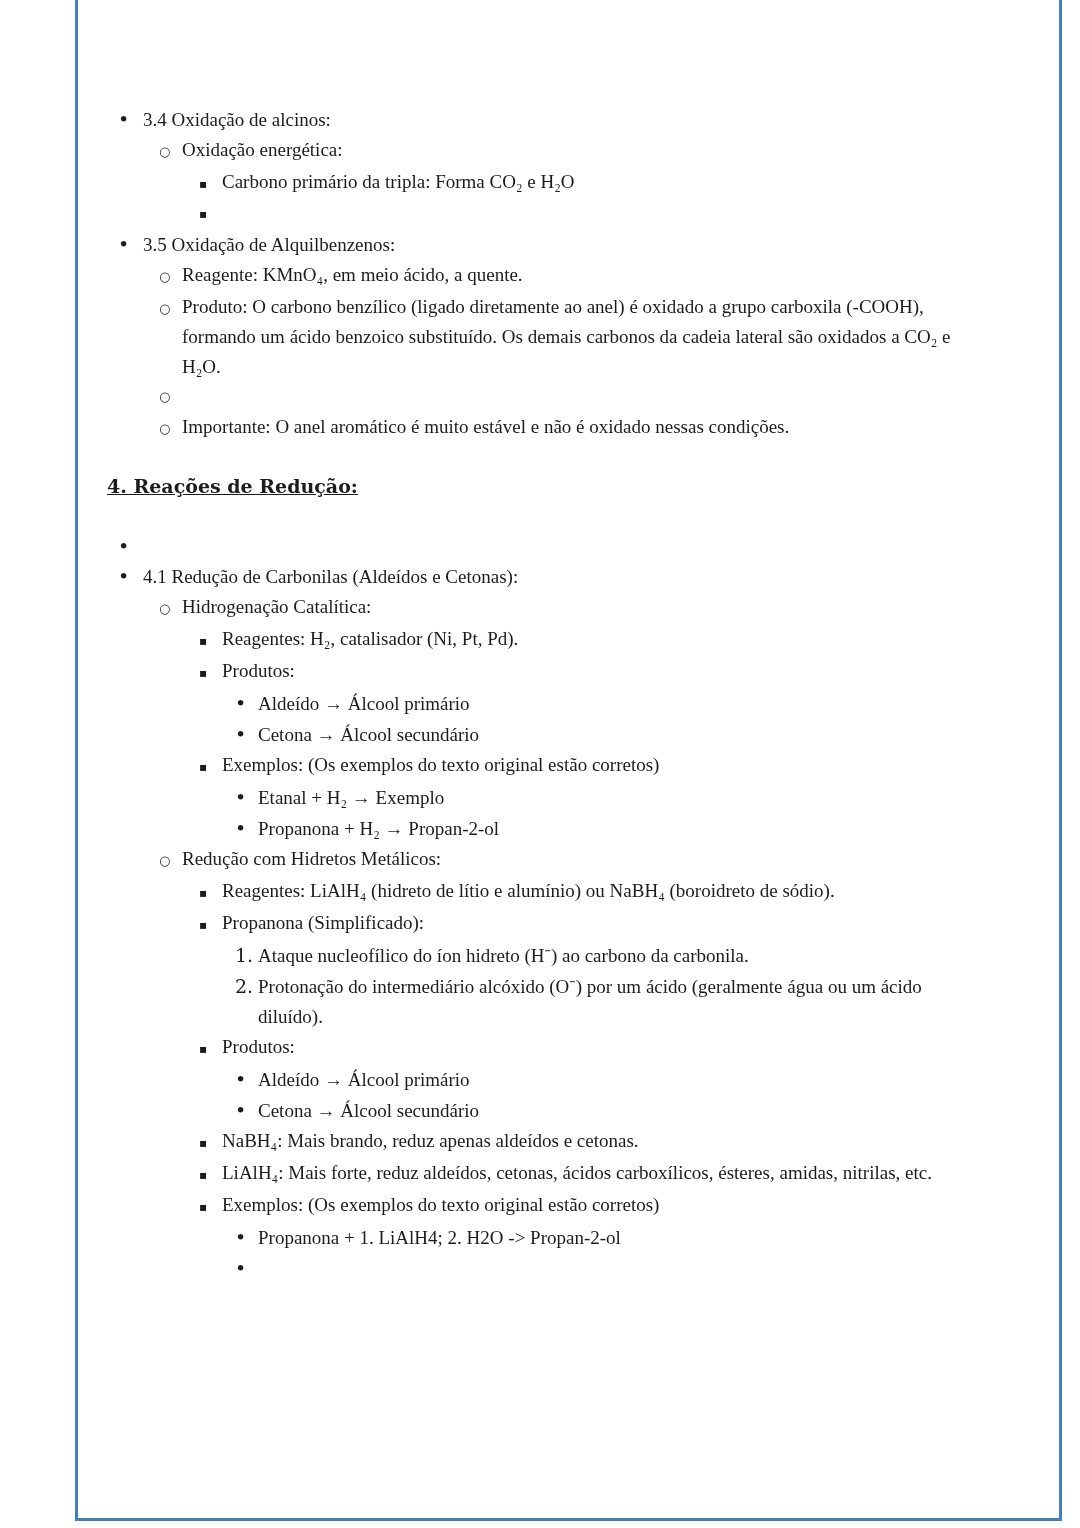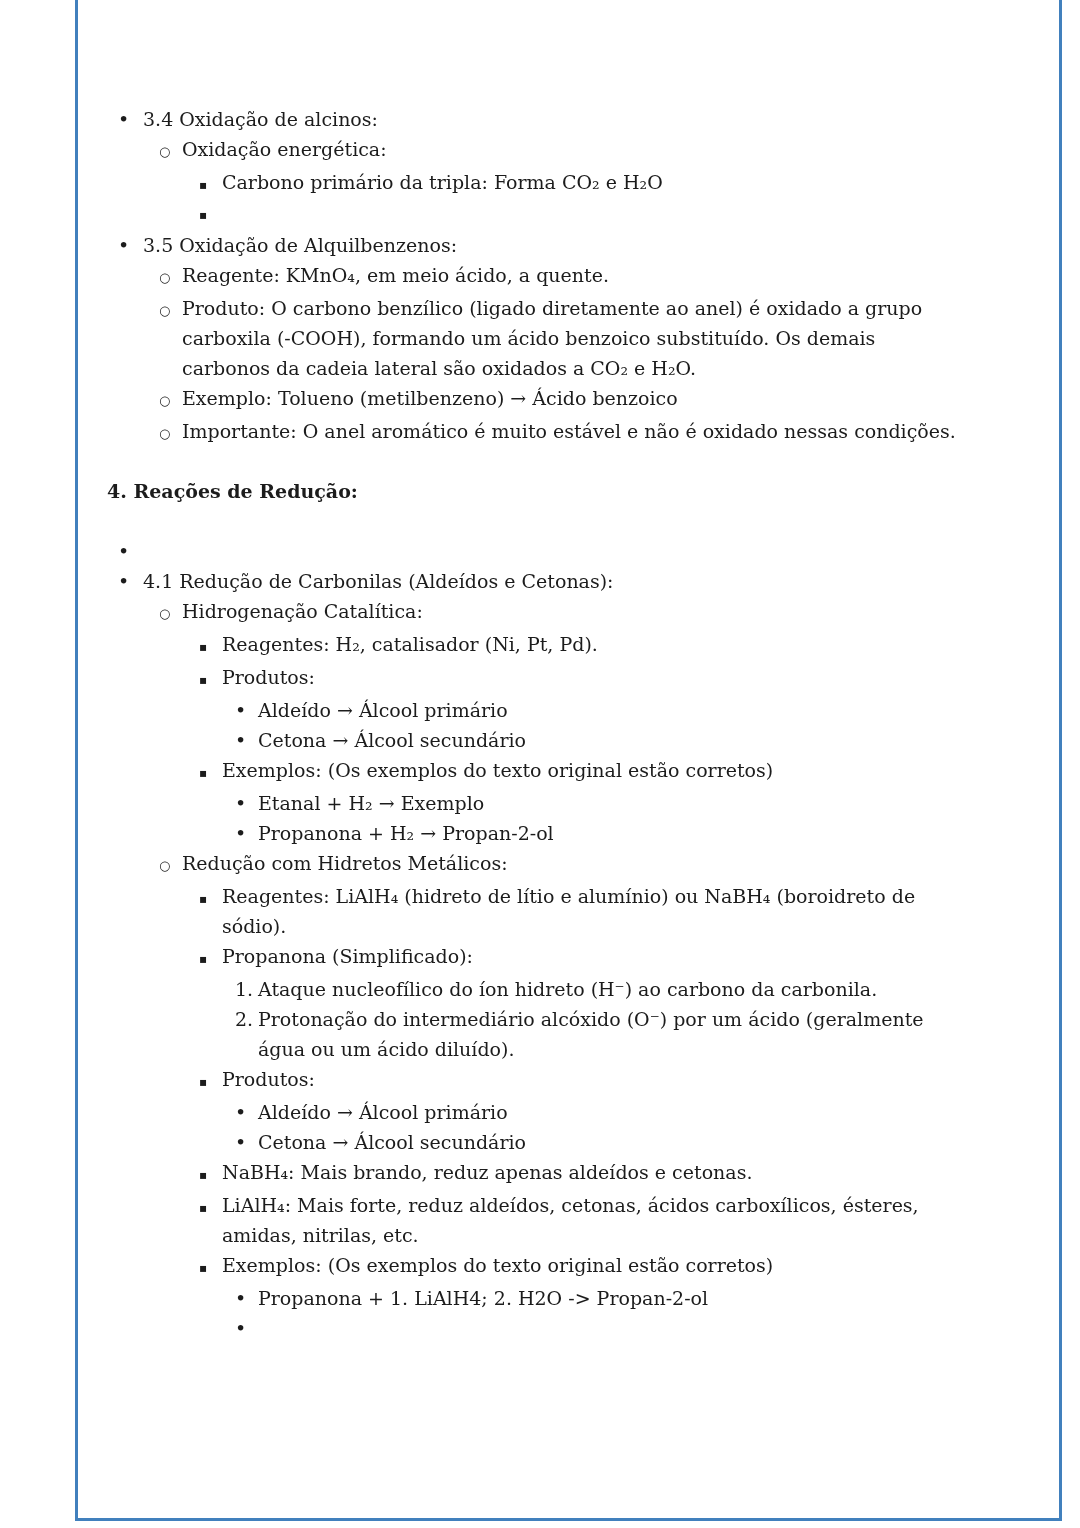--- a/index.html
+++ b/index.html
@@ -30,21 +30,21 @@
 
   .content {
     position: absolute;
     left: 0;
     top: 104px;
     width: 1080px;
     padding-right: 112px;
   }
 
   .item { display: flex; align-items: baseline; }
-  .text { flex: 1 1 auto; }
+  .text { flex: 1 1 auto; font-family: Liberation Serif, serif; }
   .marker { flex: 0 0 auto; }
 
   .lvl1 { padding-left: 118px; }
   .lvl1 > .marker { width: 25px; font-size: 19px; }
 
   .lvl2 { padding-left: 159px; }
   .lvl2 > .marker { width: 23px; font-size: 13px; }
 
   .lvl3 { padding-left: 199px; }
   .lvl3 > .marker { width: 23px; font-size: 12px; }
@@ -57,20 +57,21 @@
     min-width: 21px;
     font-size: 19px;
     margin-right: 2px;
   }
 
   .heading {
     font-weight: bold;
     padding-left: 107px;
     margin-top: 27px;
     margin-bottom: 30px;
+    text-decoration: underline;
   }
 </style>
 </head>
 <body>
 
 <div class="page">
   <div class="border-frame"></div>
   <div class="content">
       <div class="item lvl1">
         <span class="marker">•</span>
@@ -94,21 +95,20 @@
       <div class="item lvl2">
         <span class="marker">○</span>
         <span class="text">Reagente: KMnO₄, em meio ácido, a quente.</span>
       </div>
       <div class="item lvl2">
         <span class="marker">○</span>
         <span class="text">Produto: O carbono benzílico (ligado diretamente ao anel) é oxidado a grupo carboxila (-COOH), formando um ácido benzoico substituído. Os demais carbonos da cadeia lateral são oxidados a CO₂ e H₂O.</span>
       </div>
       <div class="item lvl2">
         <span class="marker">○</span>
-        <span class="text">Exemplo: Tolueno (metilbenzeno) → Ácido benzoico</span>
       </div>
       <div class="item lvl2">
         <span class="marker">○</span>
         <span class="text">Importante: O anel aromático é muito estável e não é oxidado nessas condições.</span>
       </div>
       <div class="heading">4. Reações de Redução:</div>
       <div class="item lvl1">
         <span class="marker">•</span>
       </div>
       <div class="item lvl1">

